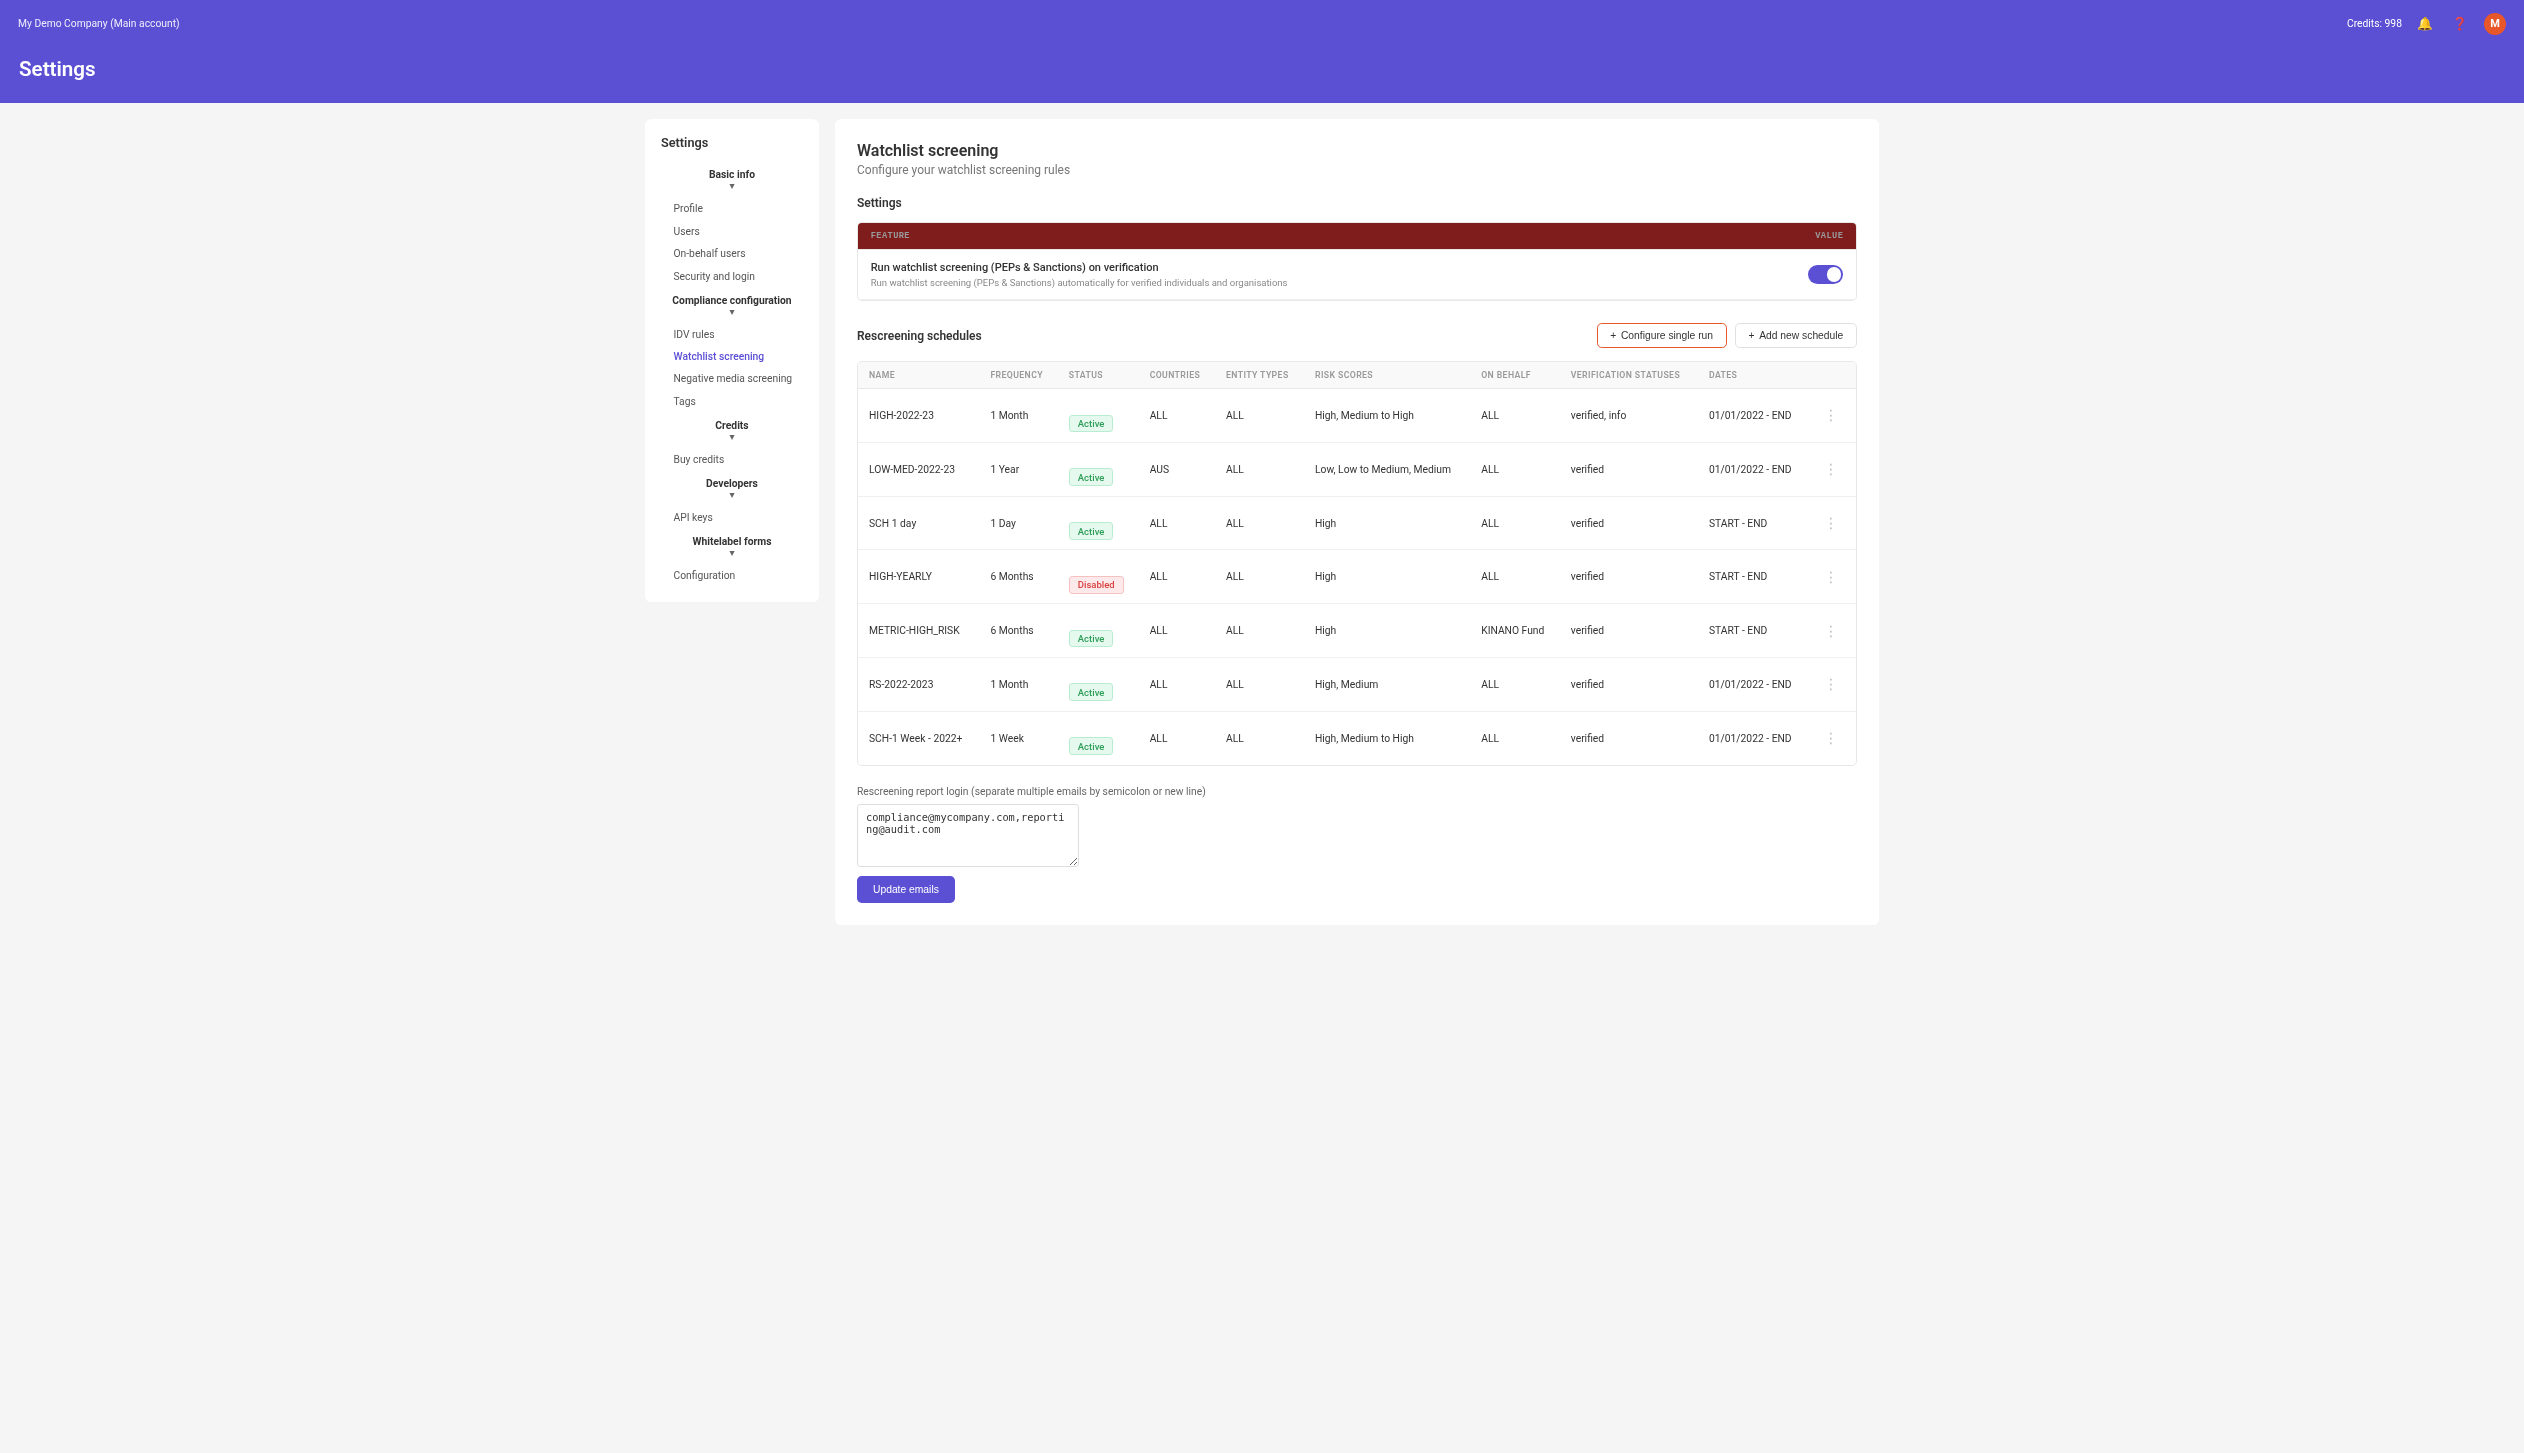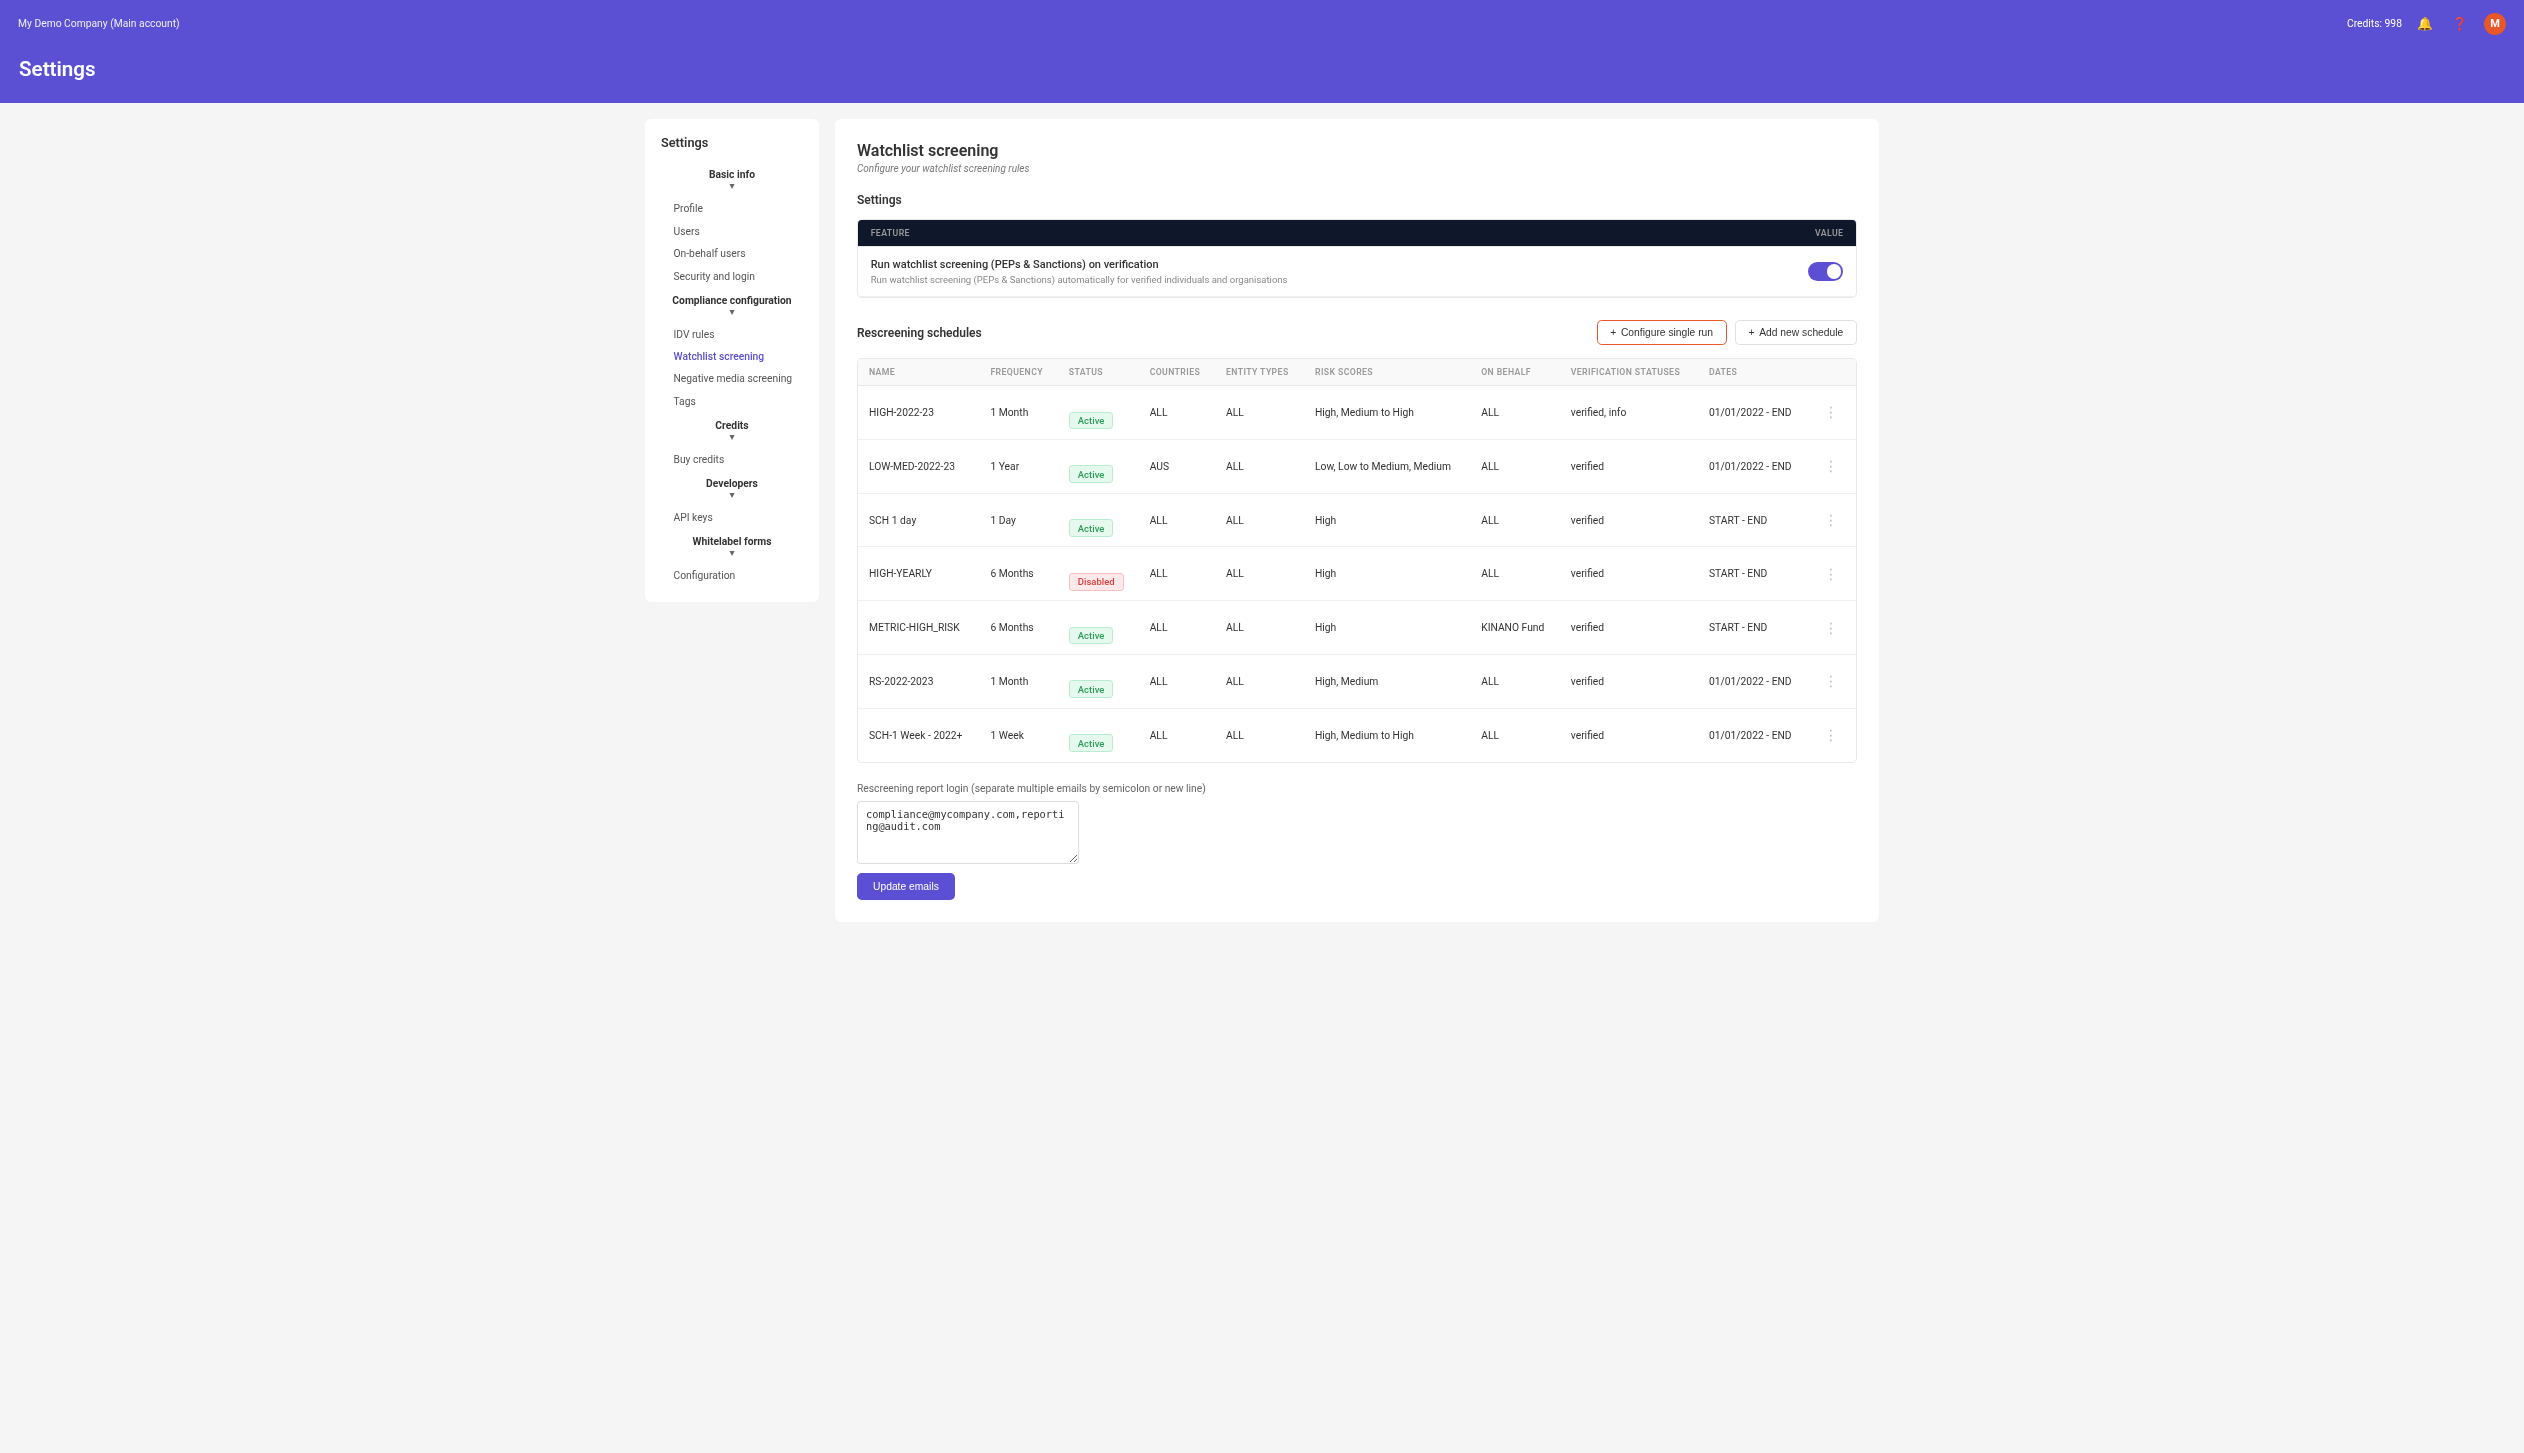--- a/index.html
+++ b/index.html
@@ -85,42 +85,43 @@
     .sidebar-item.active { color: #5b4fd4; font-weight: 500; }
 
     
     .content {
       flex: 1;
       background: white;
       border-radius: 6.3px;
       padding: 22px;
     }
     .content-title { font-size: 16px; font-weight: 600; color: #333; margin-bottom: 3.2px; }
-    .content-subtitle { font-size: 10px; color: #777; margin-bottom: 19px; font-style: italic; }
+    .content-subtitle { font-size: 12px; color: #777; margin-bottom: 19px; }
 
     .section-label {
       font-size: 12px;
       font-weight: 600;
       color: #333;
       margin-bottom: 12.7px;
     }
 
     
     .settings-table {
       width: 100%;
       border: 0.8px solid #e8e8e8;
       border-radius: 4.7px;
       overflow: hidden;
       margin-bottom: 22px;
     }
     .settings-table-header {
       display: flex;
-      background: #0f172a;
+      background: #7f1d1d;
       border-bottom: 0.8px solid #e8e8e8;
       padding: 8px 12.7px;
+      font-family: Liberation Mono, monospace;
     }
     .settings-table-header .col-feature { flex: 1; font-size: 8.7px; font-weight: 600; color: #999; text-transform: uppercase; letter-spacing: 0.4px; }
     .settings-table-header .col-value { width: 95px; font-size: 8.7px; font-weight: 600; color: #999; text-transform: uppercase; letter-spacing: 0.4px; text-align: right; }
     .settings-table-row {
       display: flex;
       align-items: center;
       padding: 11px 12.7px;
       border-bottom: 0.8px solid #f0f0f0;
     }
     .settings-table-row .col-feature { flex: 1; }

